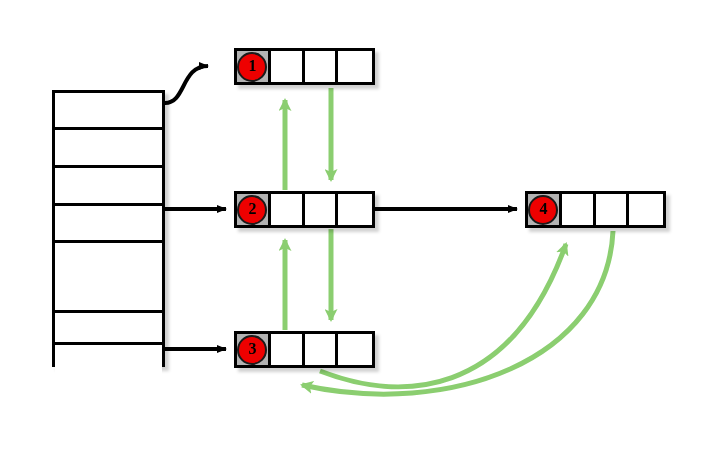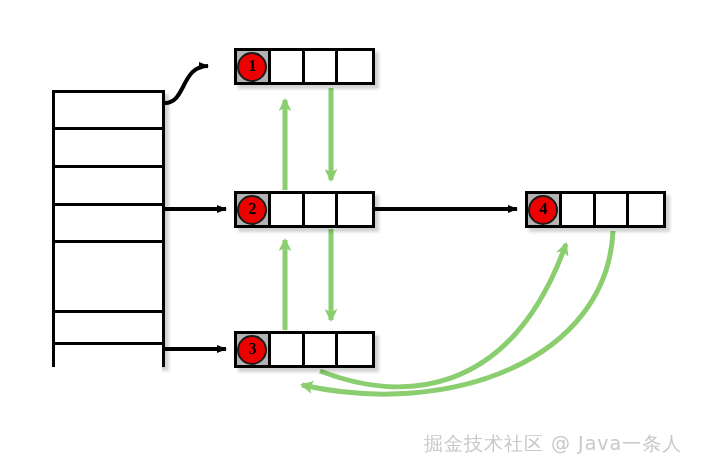--- a/index.html
+++ b/index.html
@@ -157,15 +157,14 @@
       <div class="node" style="left: 525px; top: 191px; width: 141px; height: 37px;">
         <div class="cell key" style="width: 35.25px;">
           <div class="badge">4</div>
         </div>
         <div class="cell" style="width: 35.25px;"><span></span></div>
         <div class="cell" style="width: 35.25px;"><span></span></div>
         <div class="cell" style="width: 35.25px;"><span></span></div>
       </div>
     </div>
 
-  <div class="watermark" style="left: 424px; top: 431px;">掘金技术社区 @ Java一条人</div>
 
 </div>
 
 </body></html>

